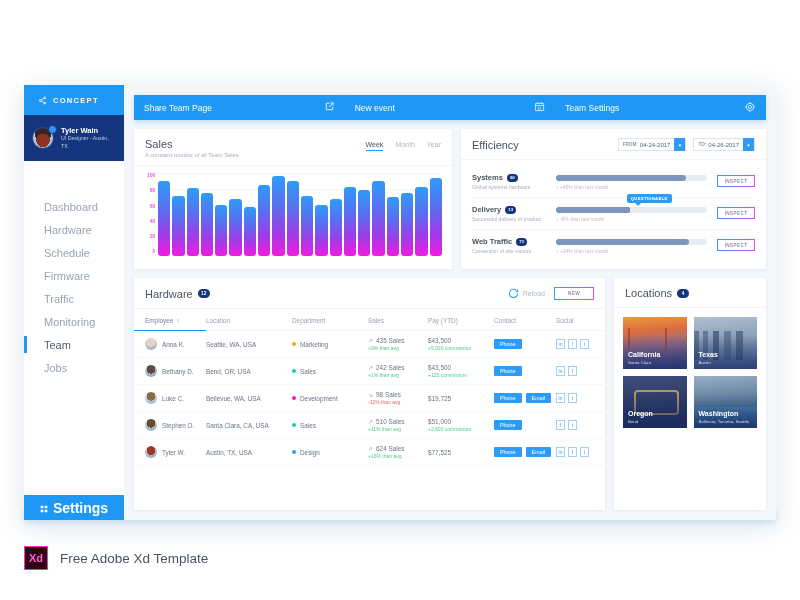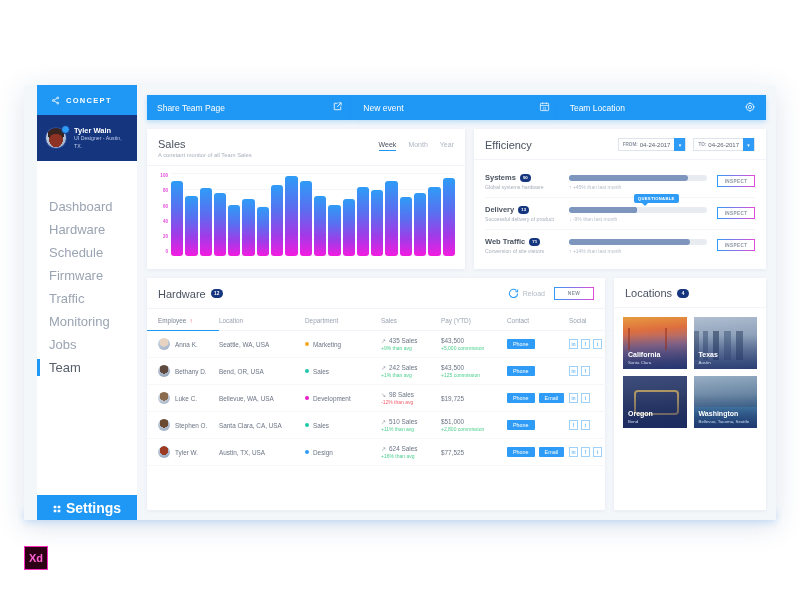--- a/index.html
+++ b/index.html
@@ -19,21 +19,21 @@
     box-shadow: 0 6px 26px rgba(40,80,140,.16);
     display: flex; overflow: hidden;
   }
   .app-glow {
     position: absolute; left: 24px; top: 512px; width: 752px; height: 14px;
     background: linear-gradient(180deg, rgba(120,185,255,.55), rgba(120,185,255,0));
     filter: blur(3px);
   }
 
   
-  .sidebar { width: 100px; background: #ffffff; display: flex; flex-direction: column; position: relative; margin-left: 13px; }
+  .sidebar { width: 100px; background: #ffffff; display: flex; flex-direction: column; position: relative; }
   .brand {
     height: 30px; background: #1f97f5; color: #fff;
     display: flex; align-items: center; gap: 6px; padding-left: 14px;
   }
   .brand-label { font-size: 7.5px; letter-spacing: 1.3px; font-weight: 600; }
   .profile {
     height: 46px; background: #16357f;
     display: flex; align-items: center; gap: 7px; padding: 0 8px;
   }
   .avatar-wrap { position: relative; width: 22px; height: 22px; flex: none; }
@@ -48,21 +48,21 @@
   .avatar-badge {
     position: absolute; right: -3px; top: -2px; width: 9px; height: 9px;
     border-radius: 50%; background: #2e9cf7; border: 1px solid #16357f;
   }
   .profile-name { color: #fff; font-size: 7.5px; font-weight: 700; line-height: 1.25; }
   .profile-role { color: #b9c8e8; font-size: 5.2px; line-height: 1.4; }
 
   .nav { margin-top: 34px; display: flex; flex-direction: column; gap: 0; }
   .nav-item {
     position: relative; height: 23px; display: flex; align-items: center;
-    padding-left: 12px; font-size: 13px; color: #9aa4b2; cursor: pointer;
+    padding-left: 20px; font-size: 11px; color: #9aa4b2; cursor: pointer;
   }
   .nav-item.active { color: #58606c; }
   .nav-item.active::before {
     content: ""; position: absolute; left: 0; top: 3px;
     width: 3px; height: 17px; background: #1f97f5;
   }
   .settings-btn {
     position: absolute; left: 0; bottom: 0; width: 100px; height: 25px;
     background: #1f97f5; color: #fff; display: flex; align-items: center;
     justify-content: center; gap: 5px; font-size: 14px; font-weight: 600; cursor: pointer;
@@ -312,22 +312,22 @@
         </div>
       </div>
 
       <div class="nav">
           <div class="nav-item">Dashboard</div>
           <div class="nav-item">Hardware</div>
           <div class="nav-item">Schedule</div>
           <div class="nav-item">Firmware</div>
           <div class="nav-item">Traffic</div>
           <div class="nav-item">Monitoring</div>
+          <div class="nav-item active">Team</div>
           <div class="nav-item">Jobs</div>
-          <div class="nav-item active">Team</div>
         </div>
 
       <div class="settings-btn">
         <span>
           <svg width="8" height="8" viewBox="0 0 24 24" fill="#fff">
             <rect x="2" y="2" width="8" height="8" rx="1"></rect>
               <rect x="14" y="2" width="8" height="8" rx="1"></rect>
             <rect x="2" y="14" width="8" height="8" rx="1"></rect>
               <rect x="14" y="14" width="8" height="8" rx="1"></rect>
           </svg>
@@ -350,21 +350,21 @@
           </div>
           <div class="action-btn">
             <span>New event</span>
             <span><svg width="11" height="11" viewBox="0 0 24 24" fill="none" stroke="#fff" stroke-width="1.8">
                 <rect x="3" y="5" width="18" height="16" rx="1.5"></rect>
                 <path d="M3 10h18M8 3v4M16 3v4"></path>
                 <text x="12" y="19" font-size="8" fill="#fff" stroke="none" text-anchor="middle" font-family="Liberation Sans">31</text>
               </svg></span>
           </div>
           <div class="action-btn">
-            <span>Team Location</span>
+            <span>Team Settings</span>
             <span><svg width="12" height="12" viewBox="0 0 24 24" fill="none" stroke="#fff" stroke-width="1.7">
                 <circle cx="12" cy="12" r="3.2"></circle>
                 <circle cx="12" cy="12" r="7.4"></circle>
                 <path d="M12 2.2v2.4M12 19.4v2.4M2.2 12h2.4M19.4 12h2.4"></path>
               </svg></span>
           </div>
         </div>
 
       <div class="row-top">
 
@@ -741,14 +741,15 @@
                 <div class="loc-sub">Bellevue, Tacoma, Seattle</div>
               </div>
             </div>
         </div>
       </div>
     </div>
   </div>
 
   <div class="caption">
     <div class="xd-logo">Xd</div>
+    <div class="caption-txt">Free Adobe Xd Template</div>
   </div>
 </div>
 
 </body></html>

